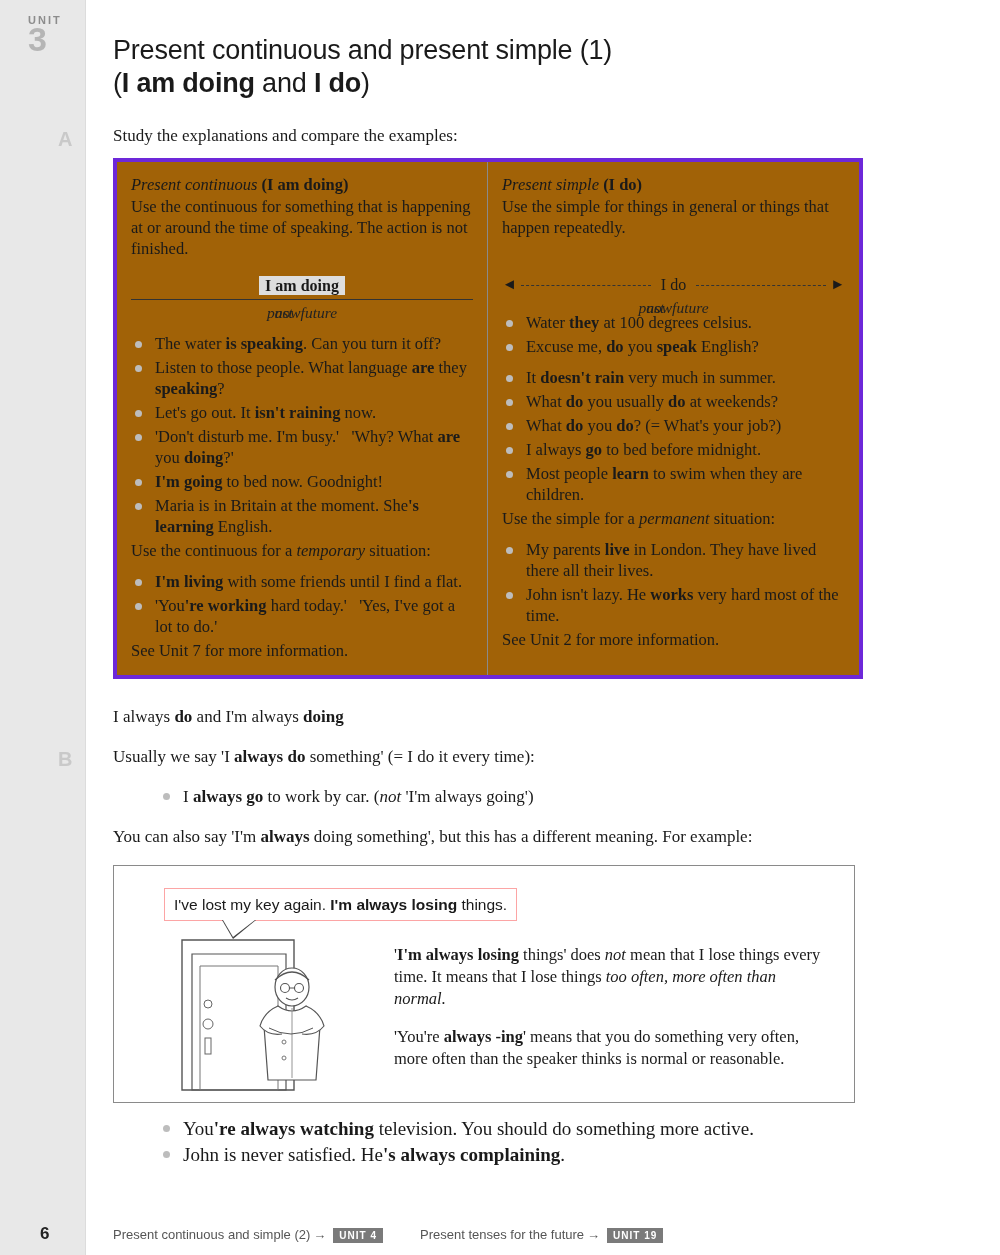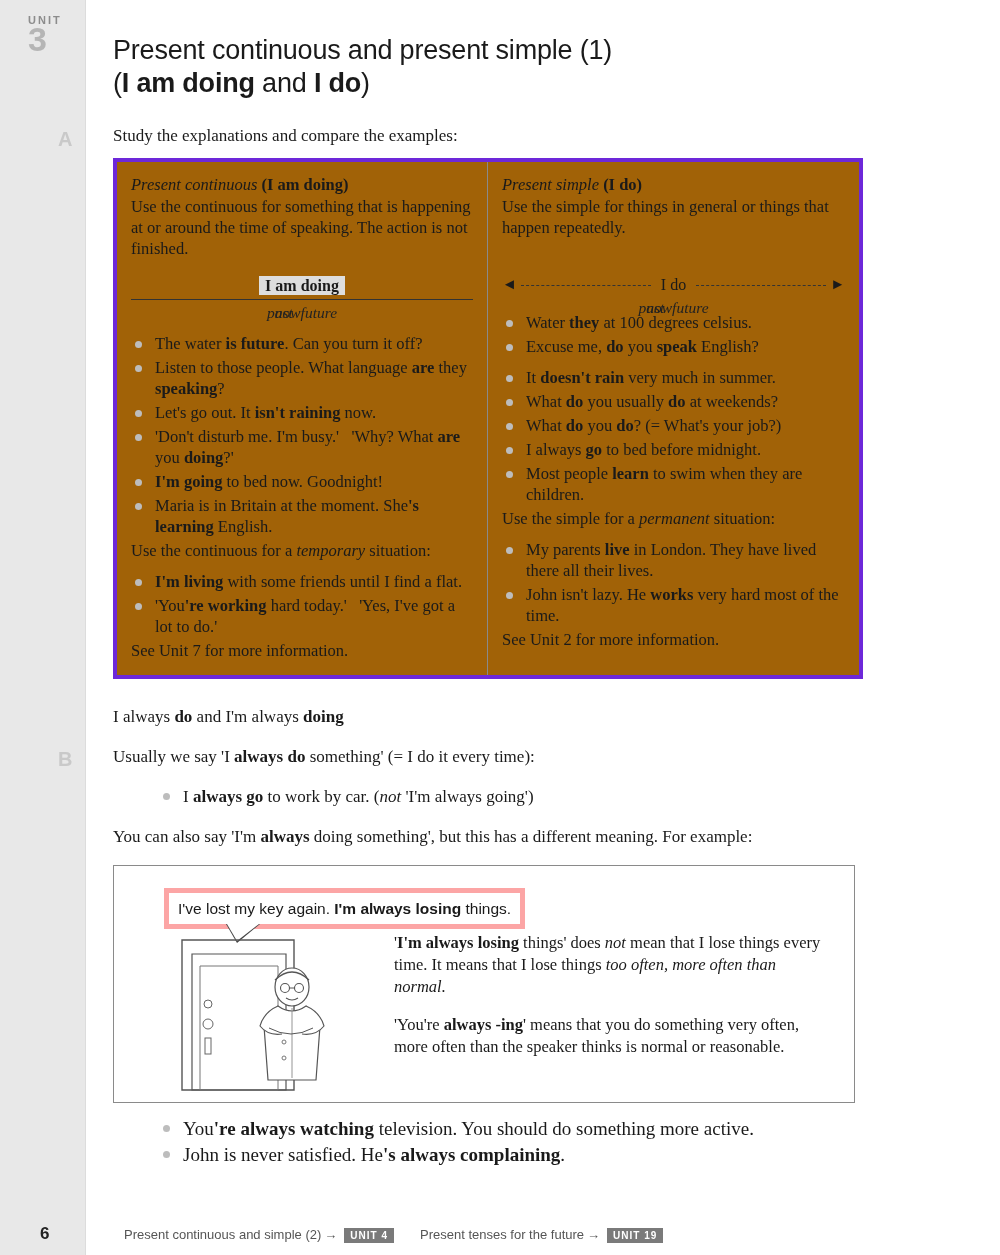--- a/index.html
+++ b/index.html
@@ -103,56 +103,56 @@
   .sectionB .hdr { margin-bottom:3px; }
   ul.bul.indent { margin-left:46px; }
 
   .figure-box {
     border:1px solid #8a8a8a; width:742px; height:238px;
     margin-top:14px; position:relative; box-sizing:border-box;
     overflow:hidden;
   }
   .bubble {
     position:absolute; left:50px; top:22px;
-    border:5px solid #fca5a5; background:#fff; padding:4px 9px;
+    border:1px solid #fca5a5; background:#fff; padding:4px 9px;
     font-size:15.5px; font-family:"Liberation Sans", sans-serif;
   }
   .bubble b{font-weight:bold;}
   .bubble:after{
     content:""; position:absolute; left:58px; bottom:-17px;
     width:0;height:0;border-left:10px solid transparent;
     border-right:22px solid transparent;border-top:17px solid #fff;
   }
   .bubble:before{
     content:""; position:absolute; left:57px; bottom:-19px;
     width:0;height:0;border-left:11px solid transparent;
     border-right:23px solid transparent;border-top:19px solid #444;
   }
   .fig-text {
     position:absolute; left:280px; top:62px; width:430px;
     font-size:16.5px; line-height:22px;
   }
-  .fig-text p { margin:4px 0 16px 0; }
+  .fig-text p { margin:16px 0 16px 0; }
   .fig-text i { font-style:italic; }
   .fig-text b { font-weight:bold; }
 
   .drawing { position:absolute; left:60px; top:66px; width:210px; height:160px; }
 
   ul.bul.after-fig { margin-top:14px; margin-left:46px; font-size:19px; line-height:23px;}
 
   
   .footer {
     position:absolute; left:0; bottom:28px; width:1000px;
     font-family:"Liberation Sans", sans-serif; font-size:13px; color:#555;
   }
   .pagenum {
     position:absolute; left:40px; top:-3px; font-size:17px; font-weight:bold; color:#222;
   }
   .foot-item { position:absolute; top:0; white-space:nowrap; }
-  #foot1 { left:124px; }
+  #foot1 { left:113px; }
   #foot2 { left:420px; }
   .chip {
     display:inline-block; background:#7a7a7a; color:#fff; font-size:10px;
     font-weight:bold; letter-spacing:1px; padding:2px 6px; vertical-align:middle;
     margin-left:4px;
   }
   .arrow-gl { margin:0 3px; }
   b { font-weight:bold; }
   i { font-style:italic; }
 </style>
@@ -190,21 +190,21 @@
         <div class="tl-label-box"><span>I am doing</span></div>
         <div class="tl-rule"></div>
         <div class="tl-ends">
           <span>past</span>
           <span class="mid">now</span>
           <span>future</span>
         </div>
       </div>
 
       <ul class="bul">
-        <li>The water <b>is future</b>. Can you turn it off?</li>
+        <li>The water <b>is speaking</b>. Can you turn it off?</li>
         <li>Listen to those people. What language <b>are</b> they <b>speaking</b>?</li>
         <li>Let's go out. It <b>isn't raining</b> now.</li>
         <li>'Don't disturb me. I'm busy.'&nbsp;&nbsp; 'Why? What <b>are</b> you <b>doing</b>?'</li>
         <li><b>I'm going</b> to bed now. Goodnight!</li>
         <li>Maria is in Britain at the moment. She<b>'s learning</b> English.</li>
       </ul>
 
       <p class="para-gap">Use the continuous for a <i>temporary</i> situation:</p>
       <ul class="bul">
         <li><b>I'm living</b> with some friends until I find a flat.</li>

